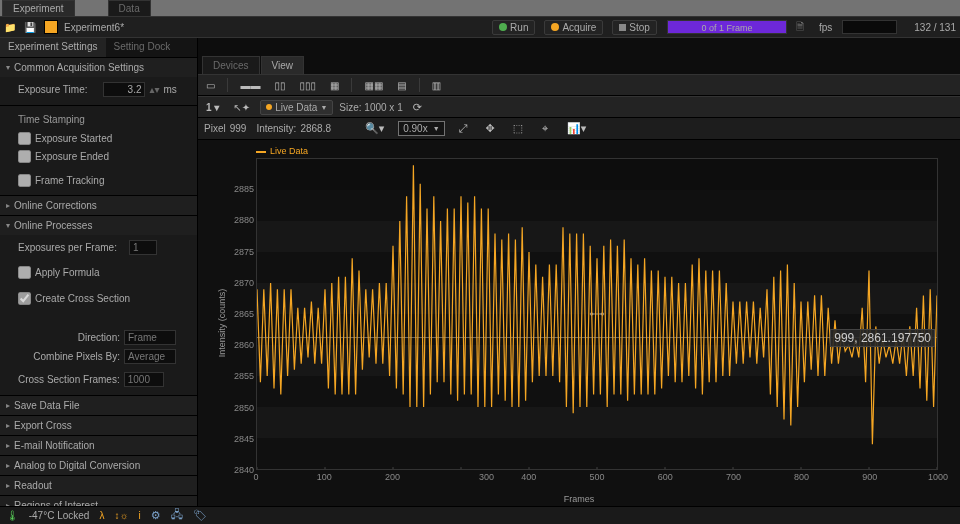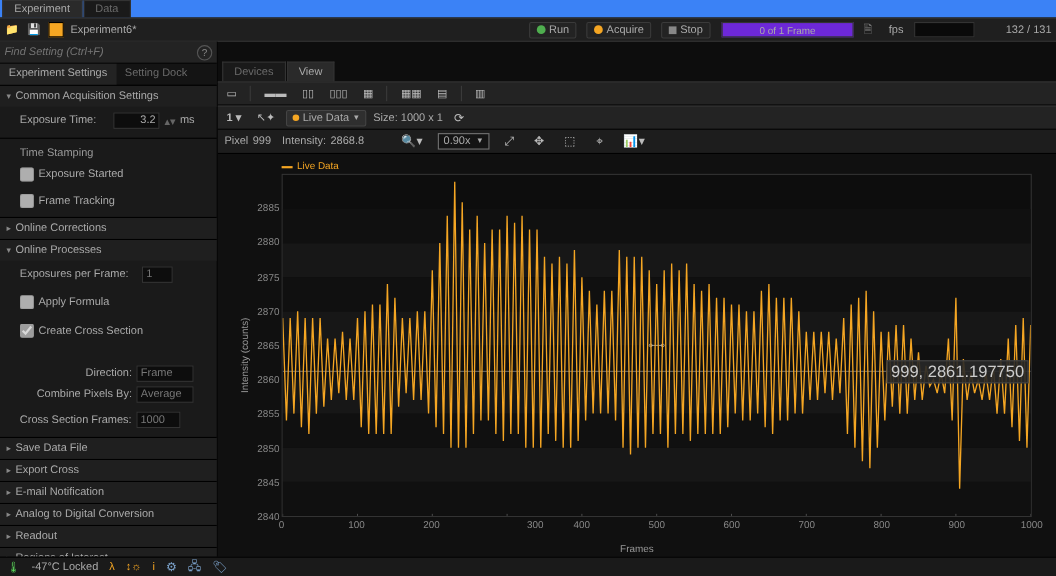--- a/index.html
+++ b/index.html
@@ -15,21 +15,21 @@
   --grid:#2a2a2a;
   --band:#1a1a1a;
   --band2:#141414;
   --border:#3a3a3a;
   --cross:#bbb;
 }
 *{box-sizing:border-box;margin:0;padding:0;font-family:"Segoe UI",Arial,sans-serif;font-size:10px;color:var(--text);}
 html,body{width:960px;height:524px;background:var(--bg4);overflow:hidden;}
 .root{width:100%;height:100%;display:flex;flex-direction:column;background:#0a0a0a;}
 
-.tabstrip{height:16px;display:flex;align-items:flex-end;background:#3b82f6;padding-left:2px;}
+.tabstrip{height:16px;display:flex;align-items:flex-end;background:#737373;padding-left:2px;gap:32px;}
 .tabstrip .tab{padding:2px 10px;background:#1a1a1a;border:1px solid #333;border-bottom:none;margin-right:1px;color:var(--text-dim);cursor:pointer;}
 .tabstrip .tab.active{background:#2a2a2a;color:var(--text);}
 
 .titlebar{height:22px;display:flex;align-items:center;background:#1f1f1f;border-top:1px solid #333;border-bottom:1px solid #333;padding:0 4px;gap:6px;}
 .titlebar .ic{width:14px;height:14px;display:inline-flex;align-items:center;justify-content:center;color:#888;}
 .titlebar .sq{width:14px;height:14px;background:var(--accent);border:1px solid #000;}
 .spacer{flex:1;}
 .rtbtn{display:flex;align-items:center;gap:3px;padding:1px 6px;background:#232323;border:1px solid #3a3a3a;border-radius:2px;cursor:pointer;margin-left:3px;}
 .rtbtn .dot{width:8px;height:8px;border-radius:50%;}
 .frameind{width:120px;height:14px;margin-left:4px;background:#6d28d9;border:1px solid #333;text-align:center;font-size:9px;line-height:14px;}
@@ -78,21 +78,21 @@
 .liveLbl{position:absolute;left:58px;top:6px;font-size:9px;color:var(--accent);}
 .liveLbl::before{content:'';display:inline-block;width:10px;height:2px;background:var(--accent);margin-right:4px;vertical-align:middle;}
 .yaxisTitle{position:absolute;left:24px;top:50%;transform:translate(-50%,-50%) rotate(-90deg);transform-origin:center;color:#999;font-size:9px;white-space:nowrap;}
 .xaxisTitle{position:absolute;left:50%;bottom:2px;transform:translateX(-50%);color:#999;font-size:9px;}
 .ylabels{position:absolute;left:32px;top:18px;bottom:36px;width:24px;}
 .ylabels span{position:absolute;right:0;font-size:9px;color:#888;transform:translateY(-50%);}
 .xlabels{position:absolute;left:58px;right:22px;bottom:20px;height:14px;}
 .xlabels span{position:absolute;font-size:9px;color:#888;transform:translateX(-50%);}
 .plotsvg{position:absolute;left:58px;right:22px;top:18px;bottom:36px;background:#0d0d0d;border:1px solid #333;}
 .plotsvg svg{width:100%;height:100%;display:block;}
-.crossBox{position:absolute;right:2px;font-size:15px;background:rgba(40,40,40,0.9);padding:1px 3px;border:1px solid #444;color:#ccc;}
+.crossBox{position:absolute;right:2px;font-size:12px;background:rgba(40,40,40,0.9);padding:1px 3px;border:1px solid #444;color:#ccc;}
 
 .status{height:18px;display:flex;align-items:center;gap:10px;padding:0 6px;background:#1a1a1a;border-top:1px solid #000;}
 .status .therm{color:#5bd65b;}
 .status .lam{color:var(--accent);}
 .smic{font-size:11px;color:#7aa0c8;}
 </style>
 </head>
 <body>
 
 <div class="root">
@@ -117,30 +117,26 @@
         <span>Acquire</span>
       </div>
     <div class="rtbtn">
         <span style="width:7px;height:7px;background:#888"></span>
         <span>Stop</span>
       </div>
     <div class="frameind">0 of 1 Frame</div>
     <span class="ic">🗎</span>
     <span style="margin-left:6px">fps</span>
     <div class="fpsbox"></div>
-    <span style="margin-left:22px">132 / 131</span>
+    <span style="margin-left:11px">132 / 131</span>
   </div>
 
   <div class="main">
 
     <div class="sidebar">
-      <div class="findrow">
-        <input type="text" style="flex: 1 1 0%; background: transparent; border: none; color: rgb(136, 136, 136); font-style: italic;" placeholder="Find Setting (Ctrl+F)">
-        <span class="helpic">?</span>
-      </div>
       <div class="subtabs">
         <div class="stab active">Experiment Settings</div>
         <div class="stab">Setting Dock</div>
       </div>
       <div class="panelbody">
         <div class="group">
           <div class="ghdr">
               <span class="chev">▾</span>
               <span>Common Acquisition Settings</span>
             </div>
@@ -153,20 +149,24 @@
                 <span>ms</span>
               </div>
           </div>
         </div>
         <div class="group">
           <div class="gbody">
             <div class="subhead">Time Stamping</div>
             <div class="frow dim">
                 <input type="checkbox" disabled="" class="chk" style="">
                 <span>Exposure Started</span>
+              </div>
+            <div class="frow dim">
+                <input type="checkbox" disabled="" class="chk" style="">
+                <span>Exposure Ended</span>
               </div>
             <div class="frow dim" style="margin-top:6px">
                 <input type="checkbox" disabled="" class="chk" style="">
                 <span>Frame Tracking</span>
               </div>
           </div>
         </div>
         <div class="group">
             <div class="ghdr">
               <span class="chev">▸</span>

